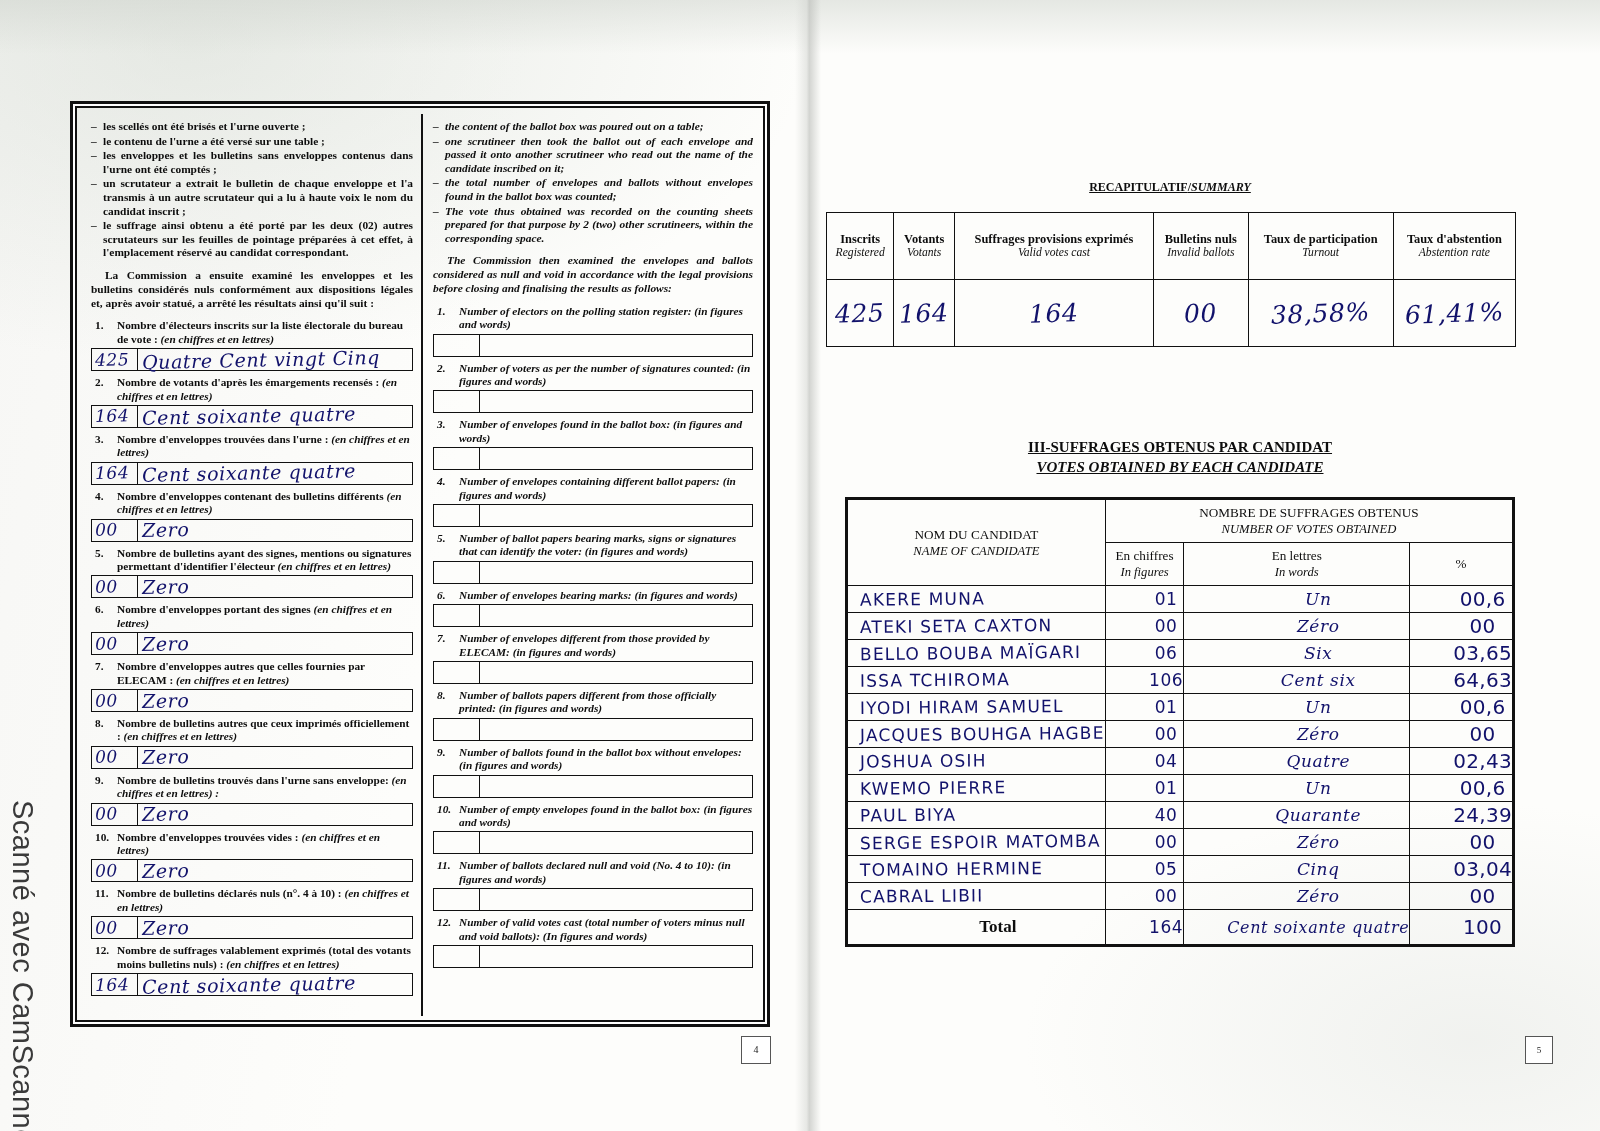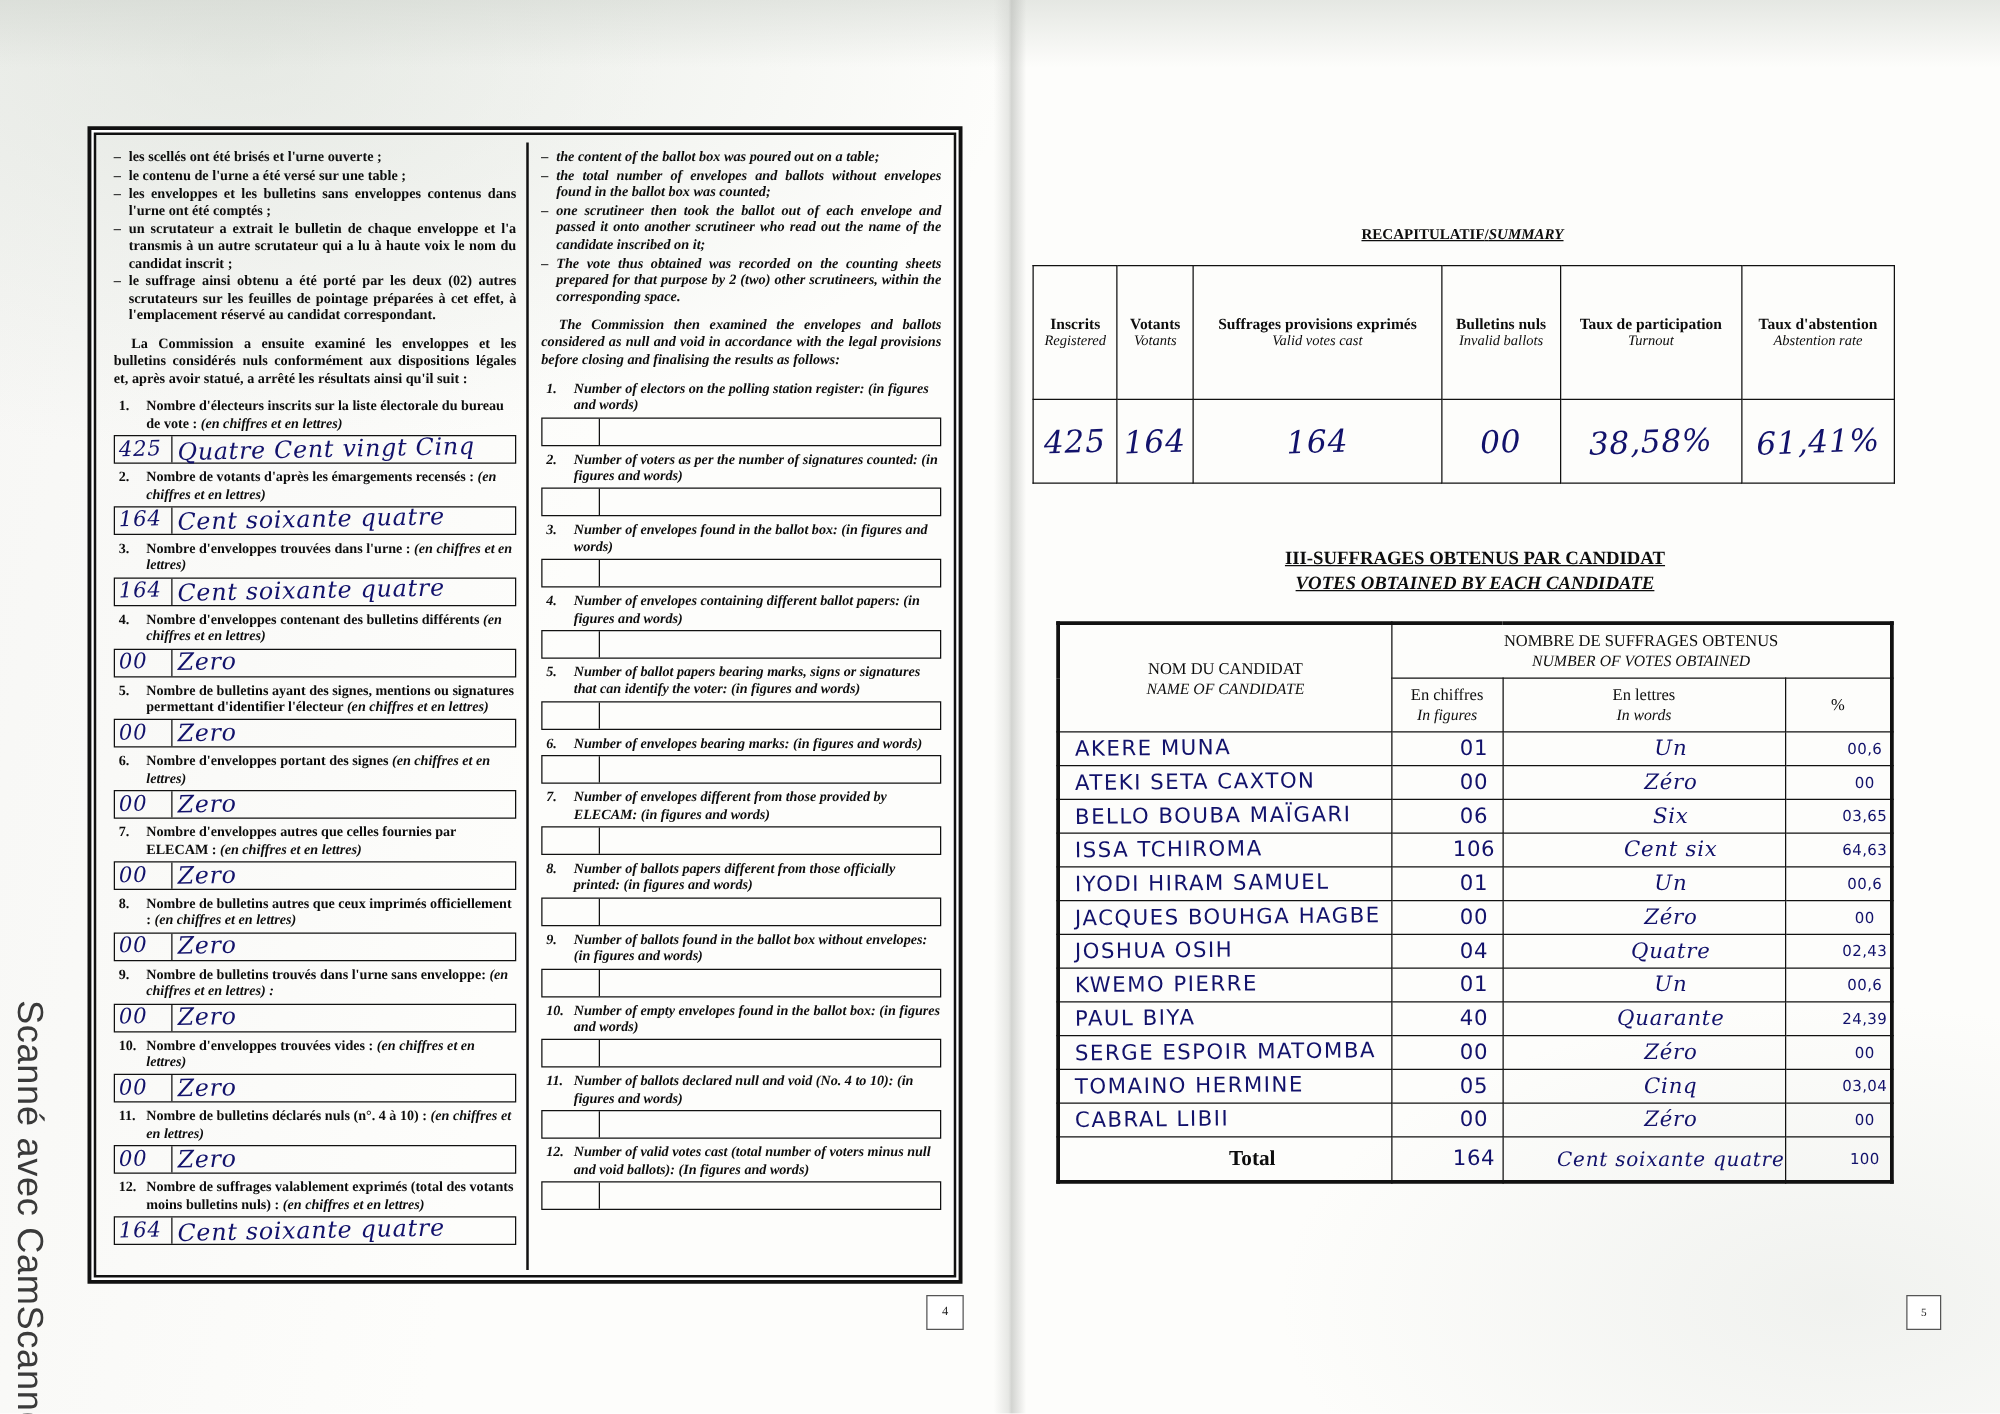--- a/index.html
+++ b/index.html
@@ -185,21 +185,21 @@
     vertical-align: middle;
   }
   #recap-table {
     left: 826px; top: 212px; width: 690px;
   }
   #recap-table th {
     font-size: 12.4px;
     line-height: 14px;
     font-weight: 700;
     text-align: center;
-    padding: 20px 3px;
+    padding: 0 3px;
     height: 66px;
   }
   #recap-table th .en-sub {
     display: block;
     font-style: italic;
     font-weight: 400;
     font-size: 11.6px;
   }
   #recap-table td.val {
     height: 66px;
@@ -267,21 +267,21 @@
     letter-spacing: .5px;
   }
   #votes-table td.words .hand {
     font-family: "DejaVu Serif", serif;
     font-style: italic;
     font-size: 17px;
   }
   #votes-table td.pct .hand {
     font-family: "DejaVu Sans", sans-serif;
     font-style: normal;
-    font-size: 12px;
+    font-size: 20px;
     letter-spacing: .3px;
   }
   #votes-table tr.total td.total-label {
     text-align: center;
     font-weight: 700;
     font-size: 17px;
     font-family: "Liberation Serif", serif;
   }
   #votes-table tr.total td { height: 34px; }
   #votes-table tr.total td.words .hand { font-size: 16px; }
@@ -448,22 +448,22 @@
                 <span class="hand big">Cent soixante quatre</span>
               </div>
             </div>
           </div>
         </div>
     </div>
 
     <div class="col col-en en">
       <ul class="bullets" id="en-bullets">
           <li>the content of the ballot box was poured out on a table;</li>
+          <li>one scrutineer then took the ballot out of each envelope and passed it onto another scrutineer who read out the name of the candidate inscribed on it;</li>
           <li>the total number of envelopes and ballots without envelopes found in the ballot box was counted;</li>
-          <li>one scrutineer then took the ballot out of each envelope and passed it onto another scrutineer who read out the name of the candidate inscribed on it;</li>
           <li>The vote thus obtained was recorded on the counting sheets prepared for that purpose by 2 (two) other scrutineers, within the corresponding space.</li>
         </ul>
       <p class="para">The Commission then examined the envelopes and ballots considered as null and void in accordance with the legal provisions before closing and finalising the results as follows:</p>
       <div id="en-items">
           <div class="item">
             <div class="item-text"><span class="item-num">1.</span>Number of electors on the polling station register: (in figures and words)</div>
             <div class="answer-box">
               <div class="ab-fig"></div>
               <div class="ab-words"></div>
             </div>

